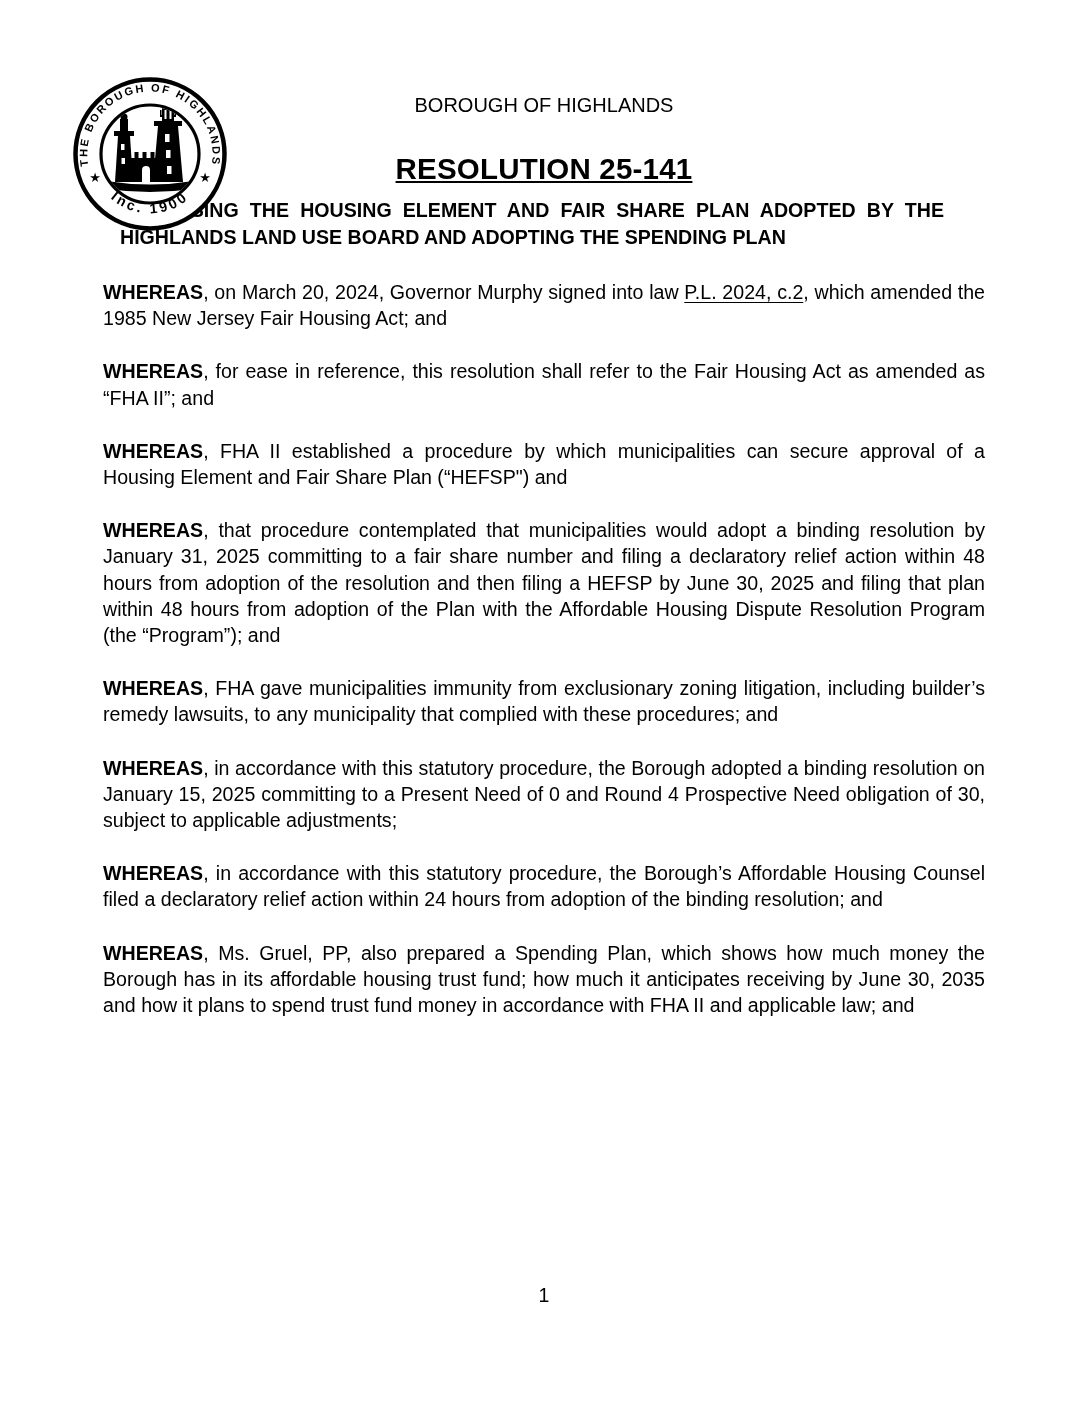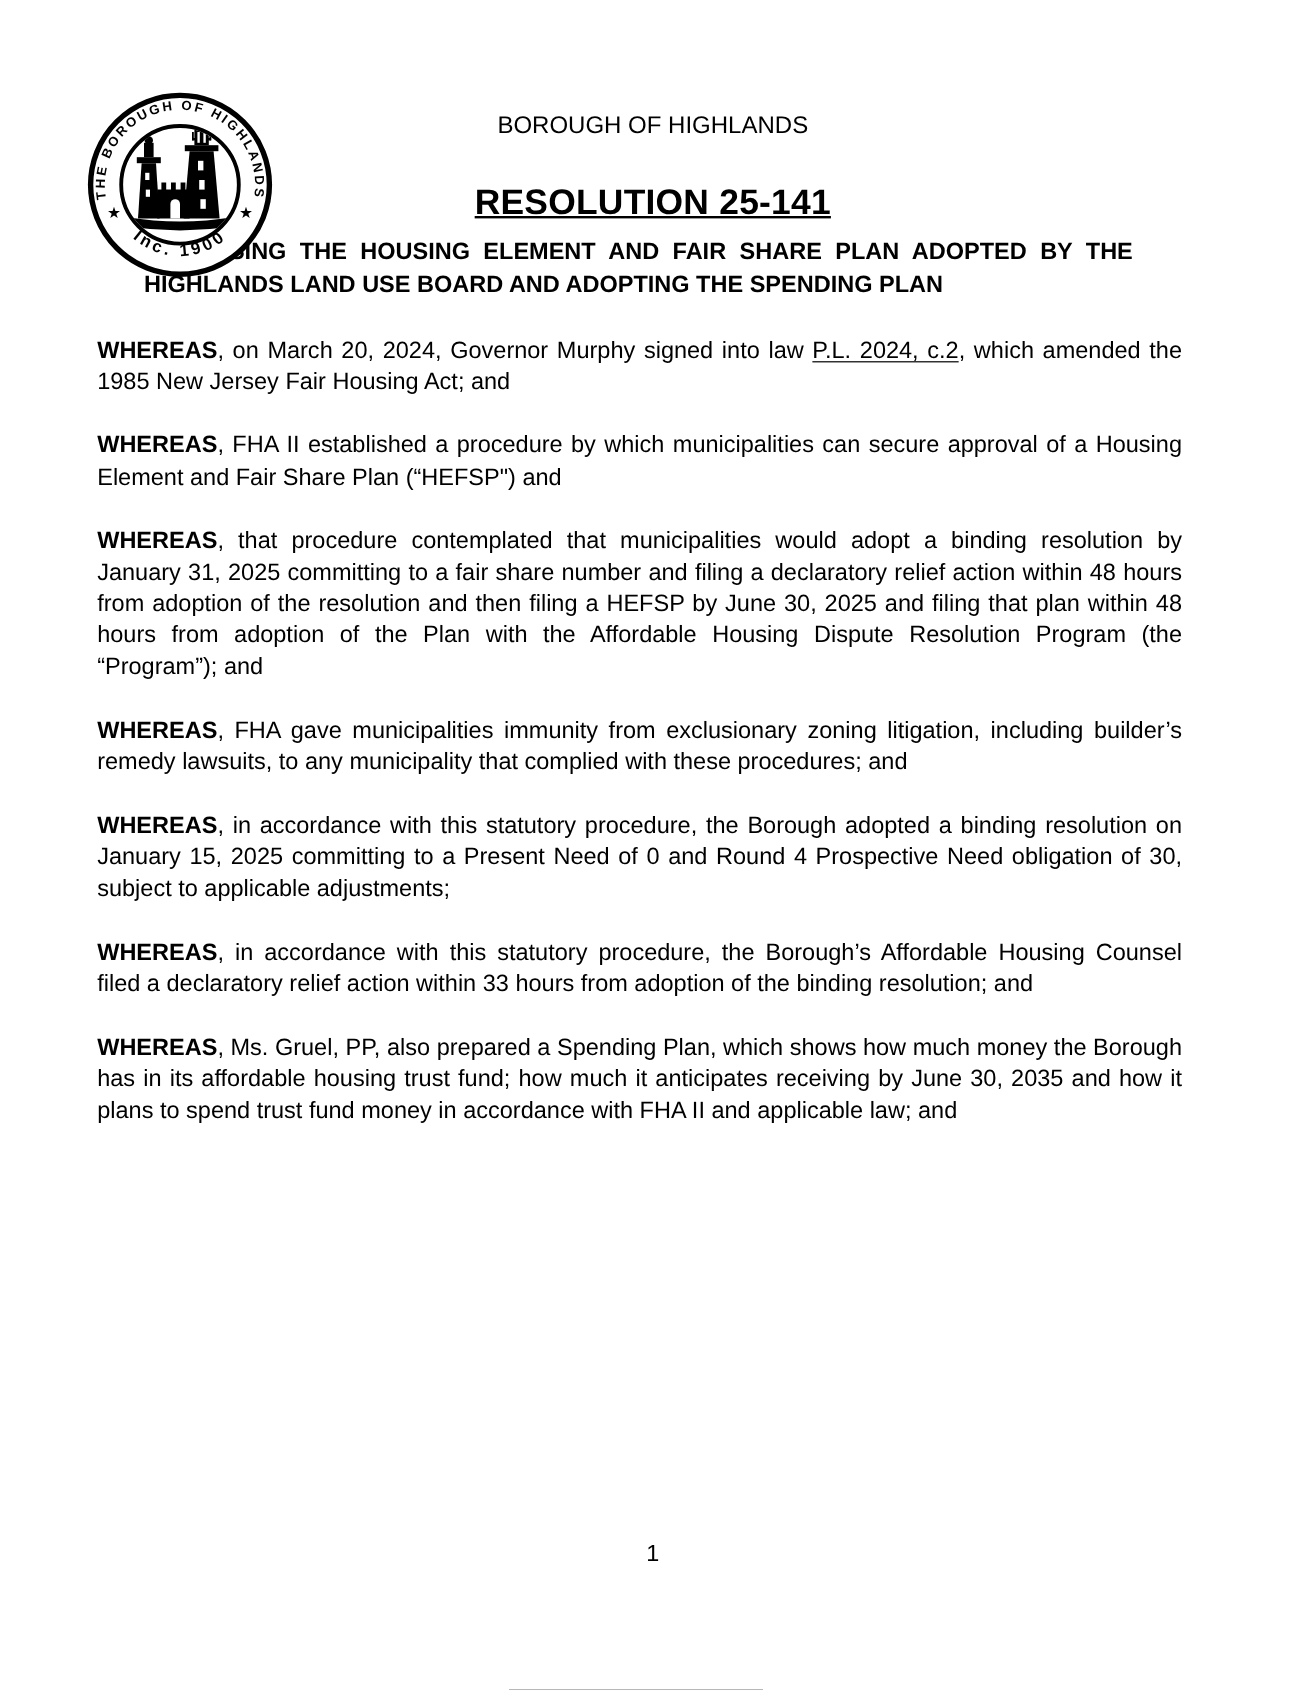--- a/index.html
+++ b/index.html
@@ -33,21 +33,21 @@
     text-decoration: underline;
   }
   .doc-subtitle {
     font-size: 19.6px;
     font-weight: 700;
     line-height: 26.5px;
     margin: 0 144px 0 120px;
     text-align: justify;
   }
   .doc-body {
-    margin: 29px 103px 0 81px;
+    margin: 29px 103px 0 103px;
     font-size: 19.6px;
     line-height: 26.2px;
     text-align: justify;
   }
   .doc-body p { margin: 0 0 27px 0; }
   .doc-body strong { font-weight: 700; }
   .u { text-decoration: underline; text-underline-offset: 3px; }
   .page-footer {
     position: absolute;
     top: 1284px; left: 0;
@@ -121,25 +121,26 @@
   <header class="doc-header">
     <div>BOROUGH OF HIGHLANDS</div>
   </header>
 
   <h1 class="doc-title">RESOLUTION 25-141</h1>
 
   <h2 class="doc-subtitle">ENDORSING THE HOUSING ELEMENT AND FAIR SHARE PLAN ADOPTED BY THE HIGHLANDS LAND USE BOARD AND ADOPTING THE SPENDING PLAN</h2>
 
   <main class="doc-body" id="paragraphs">
       <p><strong>WHEREAS</strong><span>, on March 20, 2024, Governor Murphy signed into law </span><span class="u">P.L. 2024, c.2</span><span>, which amended the 1985 New Jersey Fair Housing Act; and</span></p>
+      <p><strong>WHEREAS</strong><span>, for ease in reference, this resolution shall refer to the Fair Housing Act as amended as “FHA II”; and</span></p>
       <p><strong>WHEREAS</strong><span>, FHA II established a procedure by which municipalities can secure approval of a Housing Element and Fair Share Plan (“HEFSP") and</span></p>
       <p><strong>WHEREAS</strong><span>, that procedure contemplated that municipalities would adopt a binding resolution by January 31, 2025 committing to a fair share number and filing a declaratory relief action within 48 hours from adoption of the resolution and then filing a HEFSP by June 30, 2025 and filing that plan within 48 hours from adoption of the Plan with the Affordable Housing Dispute Resolution Program (the “Program”); and</span></p>
       <p><strong>WHEREAS</strong><span>, FHA gave municipalities immunity from exclusionary zoning litigation, including builder’s remedy lawsuits, to any municipality that complied with these procedures; and</span></p>
       <p><strong>WHEREAS</strong><span>, in accordance with this statutory procedure, the Borough adopted a binding resolution on January 15, 2025 committing to a Present Need of 0 and Round 4 Prospective Need obligation of 30, subject to applicable adjustments;</span></p>
-      <p><strong>WHEREAS</strong><span>, in accordance with this statutory procedure, the Borough’s Affordable Housing Counsel filed a declaratory relief action within 33 hours from adoption of the binding resolution; and</span></p>
+      <p><strong>WHEREAS</strong><span>, in accordance with this statutory procedure, the Borough’s Affordable Housing Counsel filed a declaratory relief action within 24 hours from adoption of the binding resolution; and</span></p>
       <p><strong>WHEREAS</strong><span>, Ms. Gruel, PP, also prepared a Spending Plan, which shows how much money the Borough has in its affordable housing trust fund; how much it anticipates receiving by June 30, 2035 and how it plans to spend trust fund money in accordance with FHA II and applicable law; and</span></p>
     </main>
 
   <footer class="page-footer">
     <span>1</span>
   </footer>
 
 </div>
 
 </body></html>

